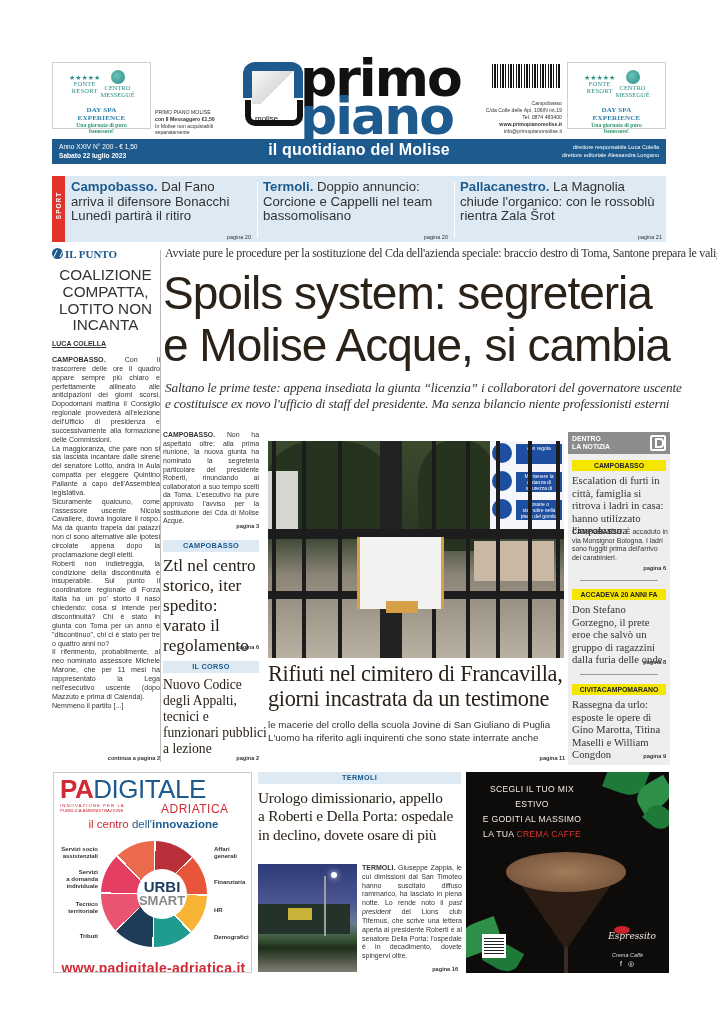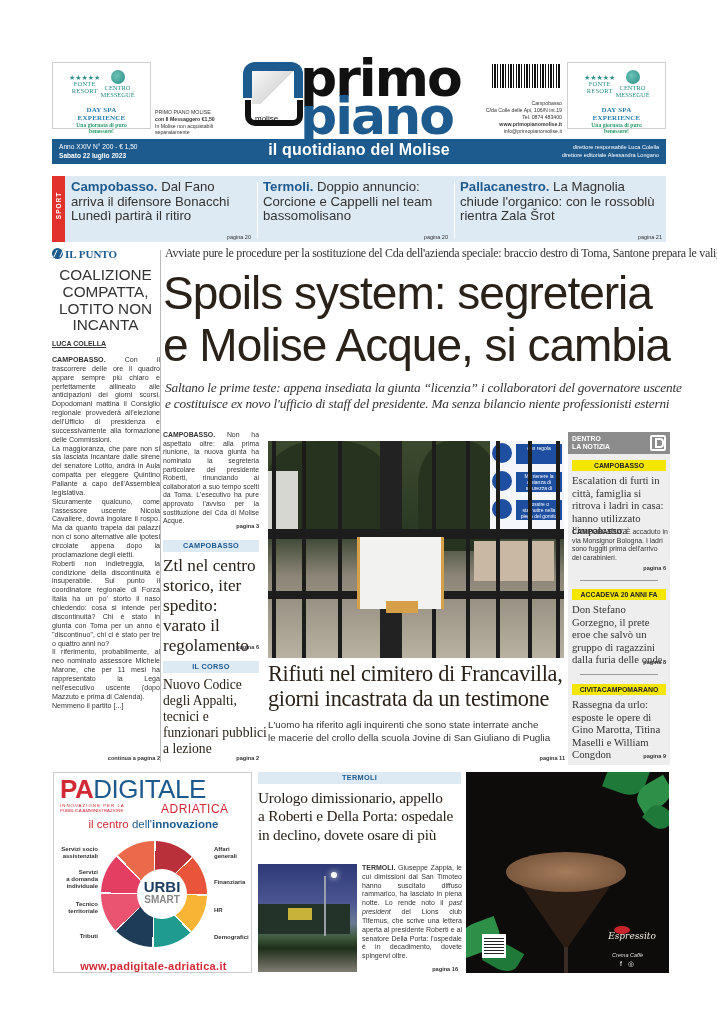--- a/index.html
+++ b/index.html
@@ -107,23 +107,23 @@
   .pa-sub { position: absolute; left: 6px; top: 30px; font-size: 4.4px; color: #d12a36; line-height: 1.15; letter-spacing: 1px; }
   .pa-adr { position: absolute; left: 107px; top: 29px; font-size: 12px; color: #d12a36; letter-spacing: .5px; }
   .pa-centro { position: absolute; left: 0; width: 199px; top: 45px; text-align: center; font-size: 11.5px; color: #d12a36; }
   .pa-centro b { color: #1d5a8e; }
   .pa-centro span.blue { color: #1d5a8e; }
   .pa-wheel { position: absolute; left: 47px; top: 68px; width: 106px; height: 106px; border-radius: 50%;
     background: conic-gradient(#b9303a 0 45deg, #e8553a 45deg 90deg, #f8b535 90deg 135deg, #1f9c8f 135deg 180deg, #1e3c58 180deg 225deg, #ea5470 225deg 270deg, #e43e62 270deg 315deg, #ea6a4b 315deg 360deg); }
   .pa-wheel::before { content: ""; position: absolute; inset: 0; background: conic-gradient(#fff 0 2deg, transparent 2deg 45deg, #fff 45deg 47deg, transparent 47deg 90deg, #fff 90deg 92deg, transparent 92deg 135deg, #fff 135deg 137deg, transparent 137deg 180deg, #fff 180deg 182deg, transparent 182deg 225deg, #fff 225deg 227deg, transparent 227deg 270deg, #fff 270deg 272deg, transparent 272deg 315deg, #fff 315deg 317deg, transparent 317deg 360deg); border-radius: 50%; }
   .pa-hub { position: absolute; left: 28px; top: 28px; width: 50px; height: 50px; border-radius: 50%; background: #fff; text-align: center; padding-top: 10px; margin-left: 8px; }
   .pa-hub .u { font-size: 15px; font-weight: bold; color: #1d3b5c; line-height: 1; }
-  .pa-hub .s { font-size: 10px; color: #888; font-weight: bold; line-height: 1.1; }
+  .pa-hub .s { font-size: 13px; color: #888; font-weight: bold; line-height: 1.1; }
   .pa-lab { position: absolute; font-size: 6px; font-weight: bold; color: #333; line-height: 1.15; }
-  .pa-url { position: absolute; left: 0; width: 199px; top: 187px; text-align: center; font-size: 11px; font-weight: bold; color: #d12a36; letter-spacing: .3px; }
+  .pa-url { position: absolute; left: 0; width: 199px; top: 187px; text-align: center; font-size: 14px; font-weight: bold; color: #d12a36; letter-spacing: .3px; }
 
   .termoli-label { left: 258px; top: 772px; width: 203px; }
   .termoli-head { left: 258px; top: 789px; width: 210px; font-size: 15.3px; line-height: 1.2; letter-spacing: -0.2px; white-space: nowrap; }
   .termoli-photo { left: 258px; top: 864px; width: 99px; height: 108px; overflow: hidden;
     background: linear-gradient(180deg, #2d3a77 0%, #4b5591 35%, #6b7a92 55%, #3f5a3c 68%, #1e2f1a 78%, #7f7c72 100%); }
   .termoli-photo .bldg { position: absolute; left: 0; top: 40px; width: 92px; height: 30px; background: #24332a; }
   .termoli-photo .bldg2 { position: absolute; left: 30px; top: 44px; width: 24px; height: 12px; background: #c9b23a; }
   .termoli-photo .pole { position: absolute; left: 66px; top: 12px; width: 2px; height: 60px; background: #9aa0a8; }
   .termoli-photo .lamp { position: absolute; left: 73px; top: 8px; width: 6px; height: 6px; border-radius: 50%; background: #fff; box-shadow: 0 0 6px #fff; }
   .termoli-body { left: 362px; top: 864px; width: 100px; font-size: 7px; line-height: 1.26; color: #333; text-align: justify; }
@@ -307,22 +307,22 @@
   <div class="bar-v" style="left:260px;"></div>
   <div class="bar-v" style="left:288px;"></div>
   <div class="notice"></div>
   <div class="notice-tape"></div>
 </div>
 <div class="abs serif-head photo-head">
   <div>Rifiuti nel cimitero di Francavilla,</div>
   <div>giorni incastrata da un testimone</div>
 </div>
 <div class="abs photo-deck">
+  <div>le macerie del crollo della scuola Jovine di San Giuliano di Puglia</div>
   <div>L'uomo ha riferito agli inquirenti che sono state interrate anche</div>
-  <div>le macerie del crollo della scuola Jovine di San Giuliano di Puglia</div>
 </div>
 <div class="abs pg-small" style="left:470px;top:755px;width:95px;">pagina 11</div>
 
 <div class="abs sidebar">
   <div class="sb-head">
     <span style="white-space:pre-line">DENTRO
 LA NOTIZIA</span>
     <div class="sb-logo"></div>
   </div>
 
@@ -384,20 +384,25 @@
 </div>
 <div class="abs termoli-body"><b>TERMOLI.</b><span> Giuseppe Zappia, le cui dimissioni dal San Timoteo hanno suscitato diffuso rammarico, ha lasciato in piena notte. Lo rende noto il </span><i>past president</i><span> del Lions club Tifernus, che scrive una lettera aperta al presidente Roberti e al senatore Della Porta: l'ospedale è in decadimento, dovete spingervi oltre.</span></div>
 <div class="abs pg-small" style="left:362px;top:966px;width:96px;">pagina 16</div>
 
 <div class="abs ad-caffe">
   <div class="leaf" style="left:140px;top:-8px;width:40px;height:30px;transform:rotate(20deg);"></div>
   <div class="leaf" style="left:170px;top:10px;width:36px;height:26px;transform:rotate(-30deg);background:#2e8f48;"></div>
   <div class="leaf" style="left:180px;top:34px;width:26px;height:22px;transform:rotate(40deg);"></div>
   <div class="leaf" style="left:-6px;top:150px;width:40px;height:30px;transform:rotate(-20deg);background:#2e8f48;"></div>
   <div class="leaf" style="left:20px;top:172px;width:34px;height:26px;transform:rotate(30deg);"></div>
+  <div class="caffe-text">
+    <div>SCEGLI IL TUO MIX ESTIVO</div>
+    <div>E GODITI AL MASSIMO</div>
+    <div><span>LA TUA </span><span class="red">CREMA CAFFE</span></div>
+  </div>
   <div class="glass-body"></div>
   <div class="glass-top"></div>
   <div class="glass-stem"></div>
   <div class="caffe-qr"></div>
   <div class="caffe-badge"></div>
   <div class="caffe-brand">Espressito</div>
   <div class="caffe-sub">Crema Caffè</div>
   <div class="caffe-soc">f ◎</div>
 </div>
 

